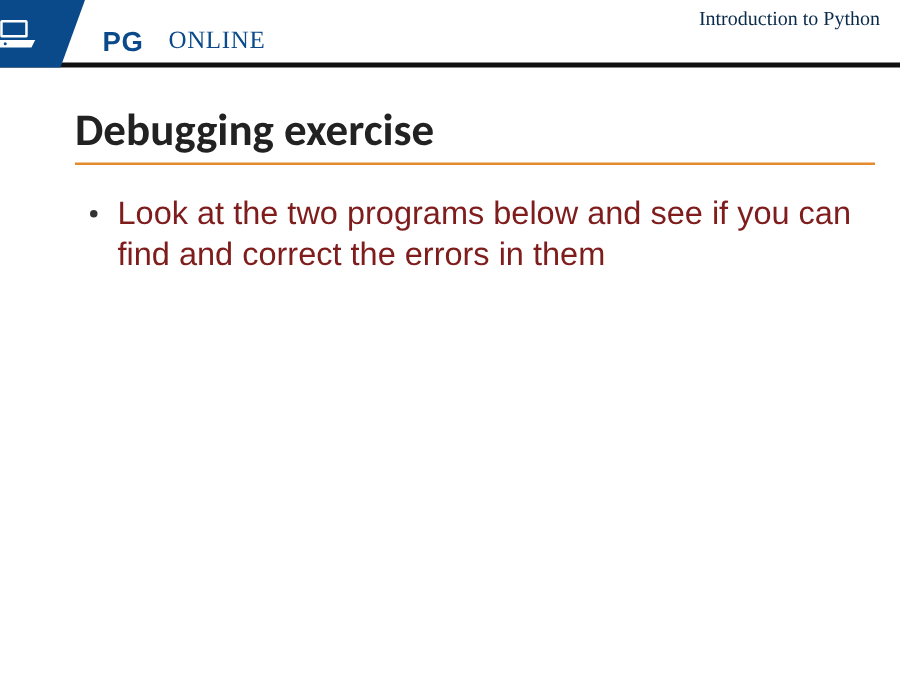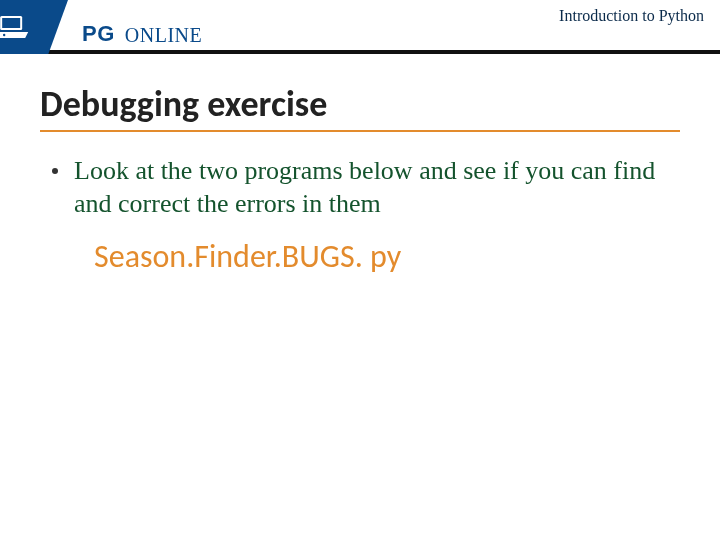--- a/index.html
+++ b/index.html
@@ -36,52 +36,52 @@
     position: relative;
   }
   .logo-laptop {
     position: absolute;
     left: 14px;
     top: 14px;
     transform: skewX(20deg);
   }
   .brand {
     display: flex;
-    align-items: flex-end;
+    align-items: flex-start;
     margin-left: 14px;
     height: 40px;
     padding-top: 14px;
   }
   .brand-pg {
     font-weight: 700;
     font-size: 22px;
     color: #0a4a8a;
     letter-spacing: 0.5px;
     font-family: "Arial Black", Arial, sans-serif;
   }
   .brand-online {
     font-weight: 400;
     font-size: 20px;
     color: #0a4a8a;
-    margin-left: 10px;
+    margin-left: 20px;
     font-family: Georgia, "Times New Roman", serif;
     letter-spacing: 0.5px;
   }
   .header-right {
     position: absolute;
     right: 16px;
     top: 6px;
     text-align: left;
     font-family: Georgia, "Times New Roman", serif;
     color: #0a2a4a;
     font-size: 16px;
     line-height: 1.25;
   }
   .content {
-    padding: 28px 36px 0 40px;
+    padding: 28px 36px 0 60px;
   }
   .slide-title {
     font-size: 36px;
     font-weight: 700;
     color: #222;
     font-family: Calibri, Arial, sans-serif;
     border-bottom: 2px solid #e38b2d;
     padding-bottom: 4px;
     margin-bottom: 22px;
     width: 640px;
@@ -96,23 +96,23 @@
     width: 6px;
     height: 6px;
     border-radius: 50%;
     background: #333;
     margin-top: 14px;
     margin-right: 16px;
     flex-shrink: 0;
   }
   .bullet-text {
     font-size: 26px;
-    color: #14532d;
+    color: #7f1d1d;
     line-height: 1.28;
-    font-family: Liberation Serif, serif;
+    font-family: Liberation Sans, sans-serif;
     max-width: 590px;
   }
   .file-list {
     margin-left: 54px;
     margin-top: 4px;
   }
   .file-name {
     font-size: 32px;
     color: #e38b2d;
     font-family: Calibri, Arial, sans-serif;
@@ -144,15 +144,14 @@
 
 <div class="content">
   <h1 class="slide-title">Debugging exercise</h1>
 
   <div class="bullet-row">
     <div class="bullet-dot"></div>
     <div class="bullet-text">Look at the two programs below and see if you can find and correct the errors in them</div>
   </div>
 
   <div class="file-list">
-    <div class="file-name">Season.Finder.BUGS. py</div>
   </div>
 </div>
 
 </body></html>

